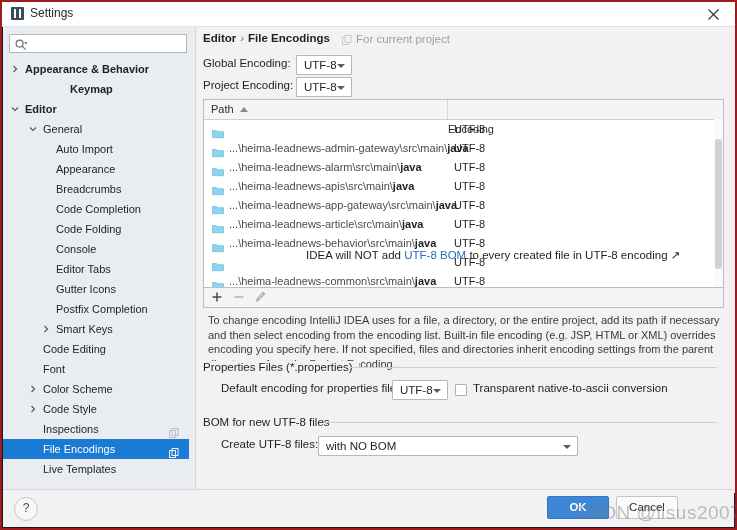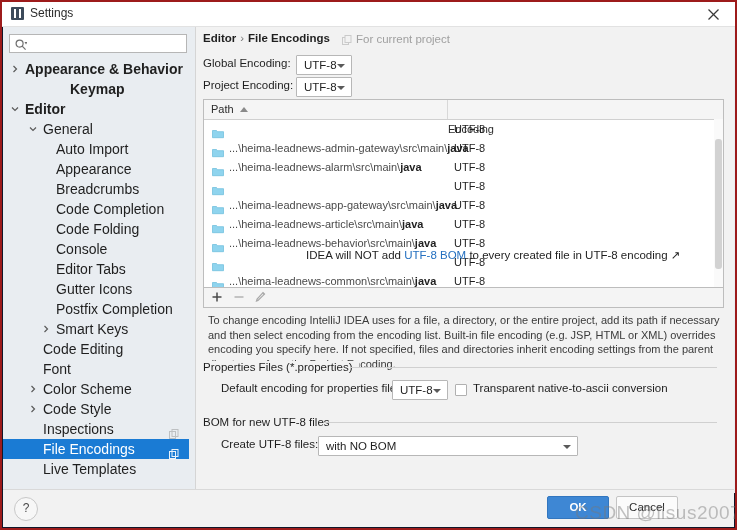--- a/index.html
+++ b/index.html
@@ -103,21 +103,21 @@
     position: absolute;
     left: 0; top: 32px;
     width: 186px;
     bottom: 0;
     overflow: hidden;
   }
   .tree-item {
     position: relative;
     height: 20px;
     line-height: 20px;
-    font-size: 14px;
+    font-size: 11px;
     color: #1f1f1f;
     white-space: nowrap;
     cursor: default;
   }
   .tree-item.selected {
     background: #1a7bd4;
     color: #ffffff;
   }
   .tree-item .lbl { position: absolute; top: 0; }
   .tree-item.bold .lbl { font-weight: bold; }
@@ -639,20 +639,21 @@
             <span class="folder-icon"><svg width="12" height="10" viewBox="0 0 12 10">
                 <path d="M0.5 1.5 h4 l1 1.2 h6 v6 h-11 z" fill="#8fd4ee" stroke="#72c0de" stroke-width="0.8"></path>
               </svg></span>
             <span class="tpath">...\heima-leadnews-alarm\src\main\<b>java</b></span>
             <span class="tenc">UTF-8</span>
           </div>
           <div class="trow">
             <span class="folder-icon"><svg width="12" height="10" viewBox="0 0 12 10">
                 <path d="M0.5 1.5 h4 l1 1.2 h6 v6 h-11 z" fill="#8fd4ee" stroke="#72c0de" stroke-width="0.8"></path>
               </svg></span>
+            <span class="tpath">...\heima-leadnews-apis\src\main\<b>java</b></span>
             <span class="tenc">UTF-8</span>
           </div>
           <div class="trow">
             <span class="folder-icon"><svg width="12" height="10" viewBox="0 0 12 10">
                 <path d="M0.5 1.5 h4 l1 1.2 h6 v6 h-11 z" fill="#8fd4ee" stroke="#72c0de" stroke-width="0.8"></path>
               </svg></span>
             <span class="tpath">...\heima-leadnews-app-gateway\src\main\<b>java</b></span>
             <span class="tenc">UTF-8</span>
           </div>
           <div class="trow">

